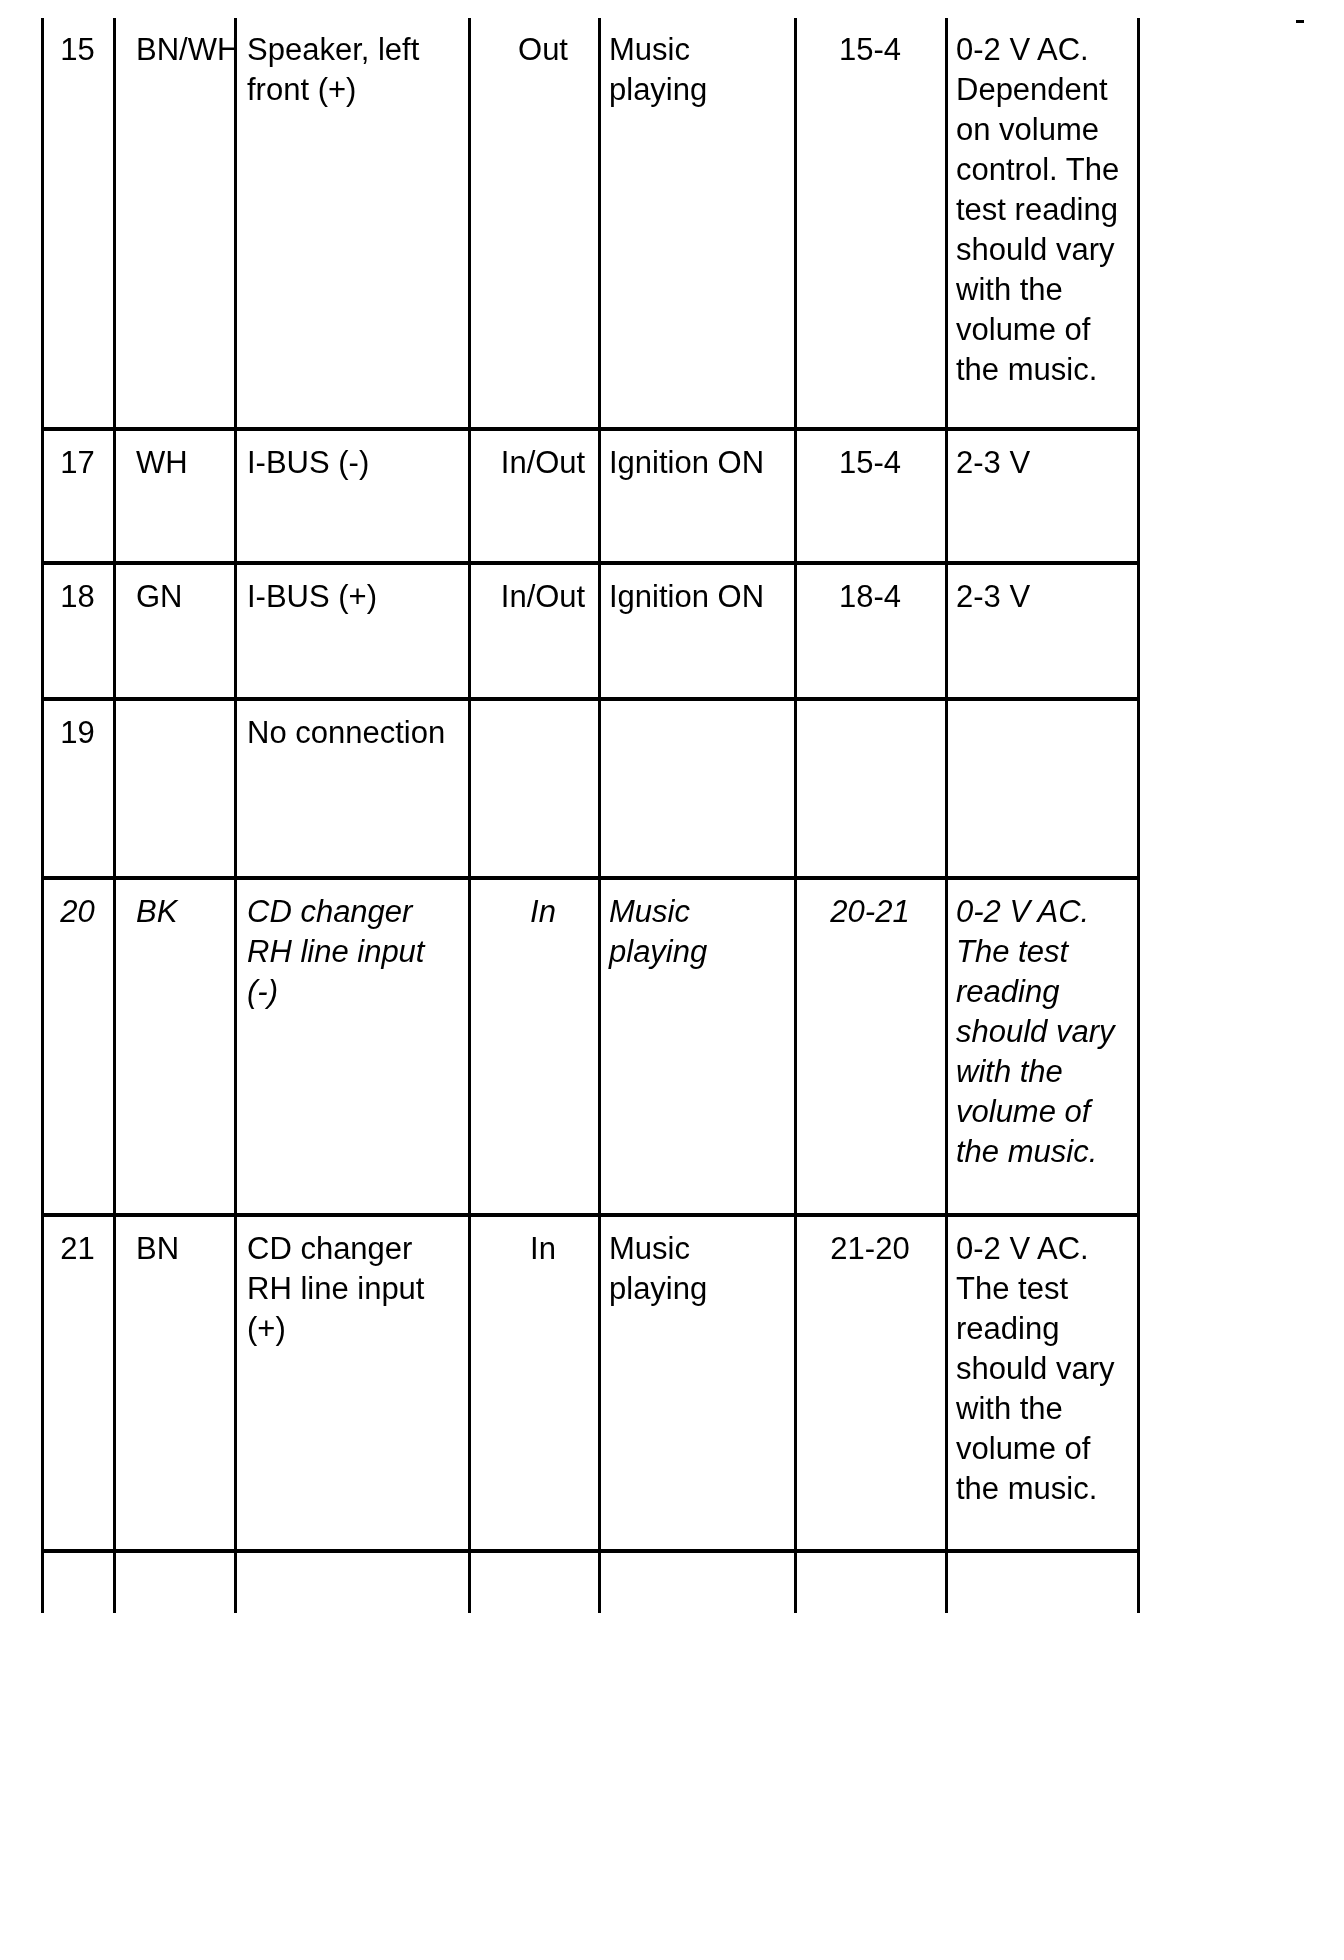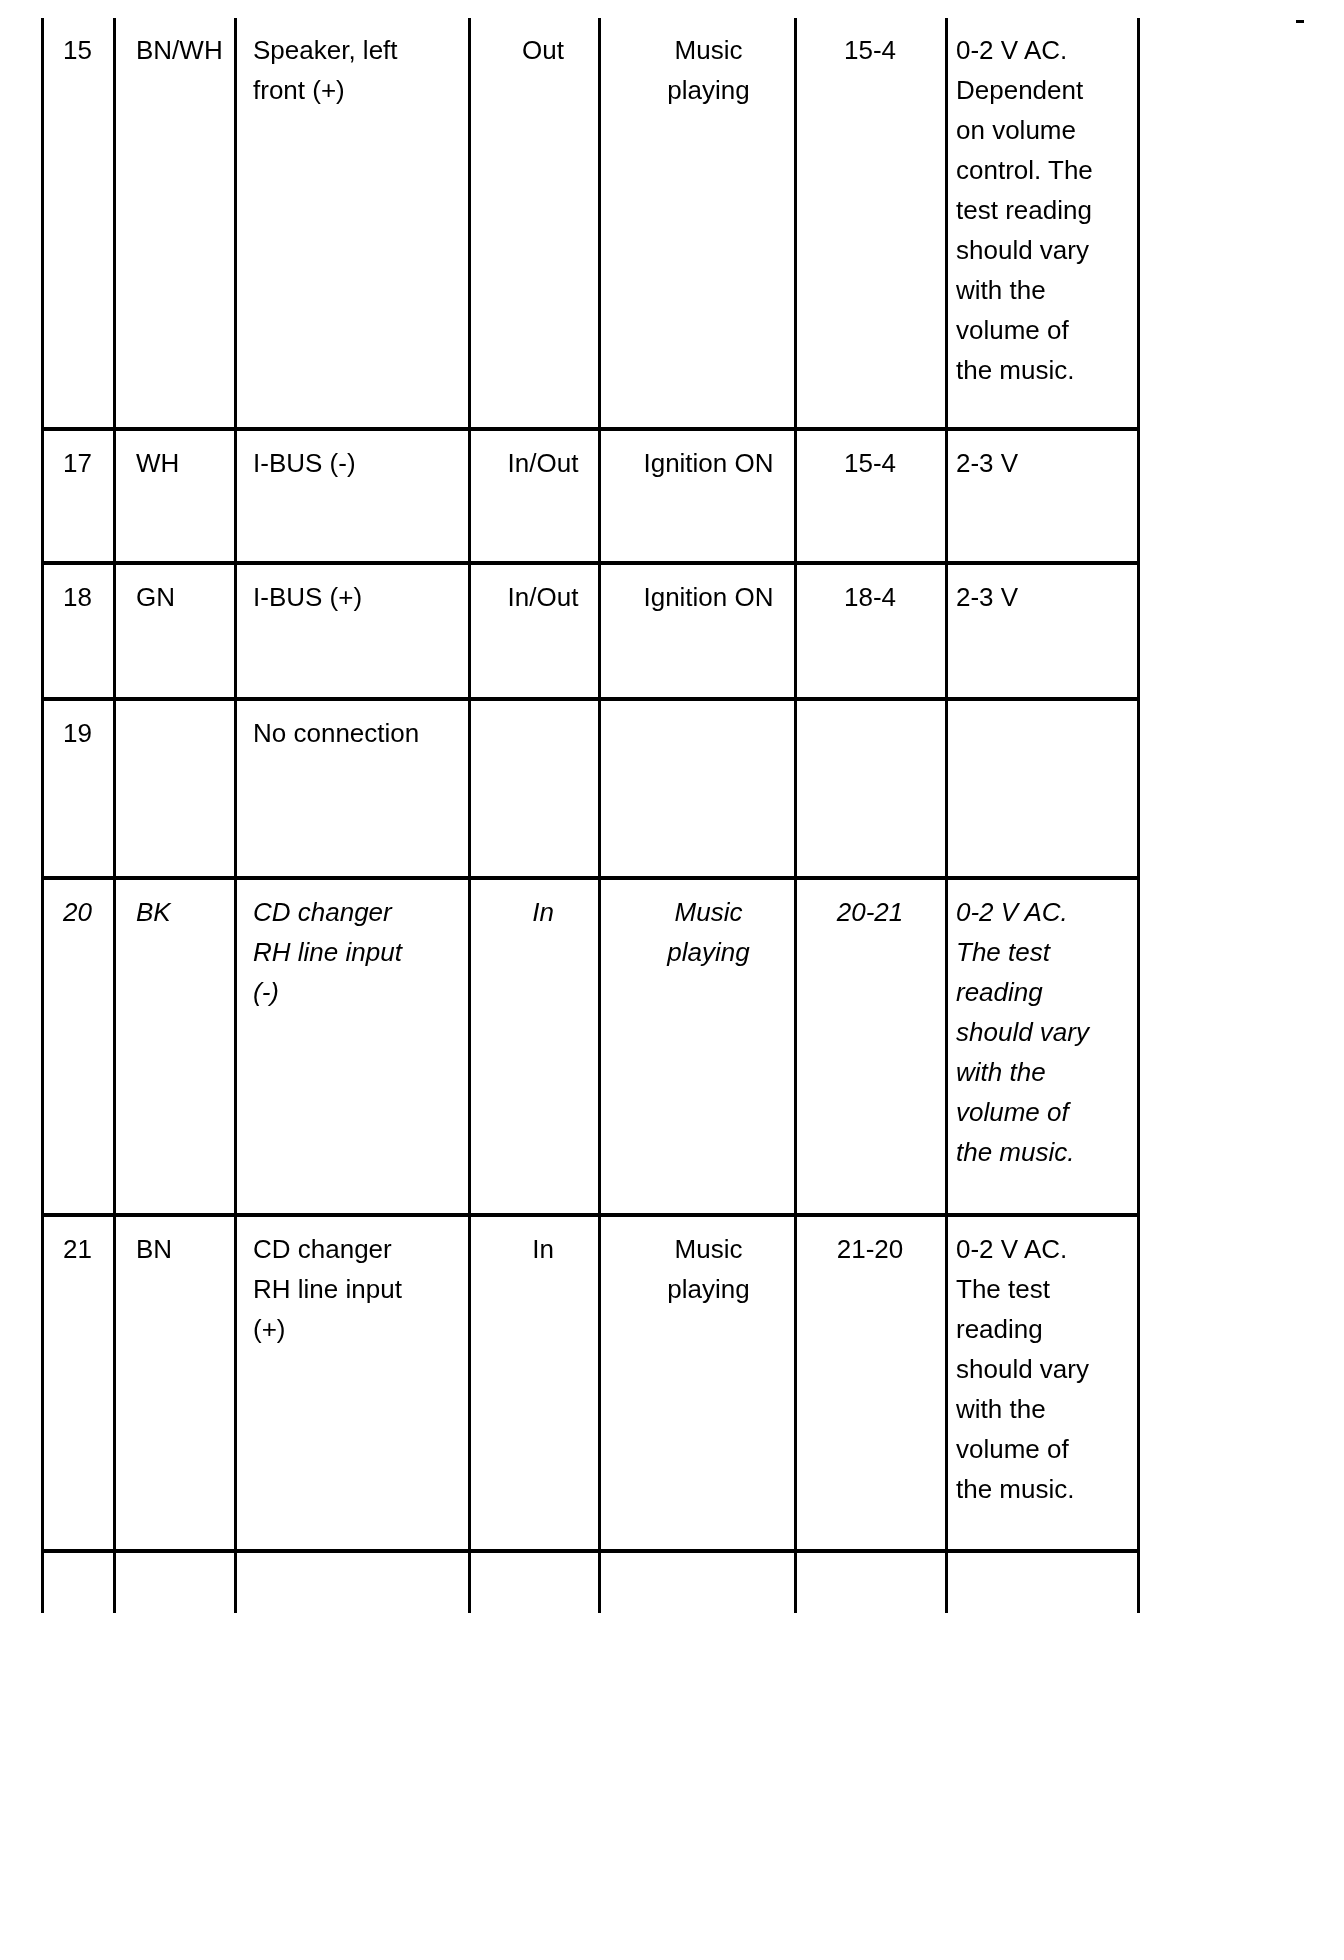--- a/index.html
+++ b/index.html
@@ -3,21 +3,21 @@
 <meta charset="utf-8">
 <style>
   html, body { margin: 0; padding: 0; background: #ffffff; }
   .page {
     position: relative;
     width: 1344px;
     height: 1960px;
     background: #ffffff;
     overflow: hidden;
     font-family: "Liberation Sans", "DejaVu Sans", sans-serif;
-    font-size: 26px;
+    font-size: 31px;
     line-height: 40px;
     color: #000000;
   }
   .table-region {
     position: absolute;
     left: 41px;
     top: 18px;
     width: 1099px;
     height: 1904px;
     overflow: hidden;
@@ -44,23 +44,23 @@
   tr.r1 td { height: 401px; }
   tr.r2 td { height: 134px; }
   tr.r3 td { height: 136px; }
   tr.r4 td { height: 179px; }
   tr.r5 td { height: 337px; font-style: italic; }
   tr.r6 td { height: 336px; }
   tr.r7 td { height: 60px; }
 
   .c-pin  { text-align: center; }
   .c-color{ text-align: left; padding-left: 20px; }
-  .c-desc { text-align: left; padding-left: 16px; }
+  .c-desc { text-align: left; padding-left: 10px; }
   .c-dir  { text-align: center; padding-left: 19px; }
-  .c-cond { text-align: center; padding-left: 24px; }
+  .c-cond { text-align: left; padding-left: 8px; }
   .c-meas { text-align: center; }
   .c-read { text-align: left; padding-left: 8px; }
 
   .stray-mark {
     position: absolute;
     left: 1296px;
     top: 20px;
     width: 8px;
     height: 3px;
     background: #000000;

